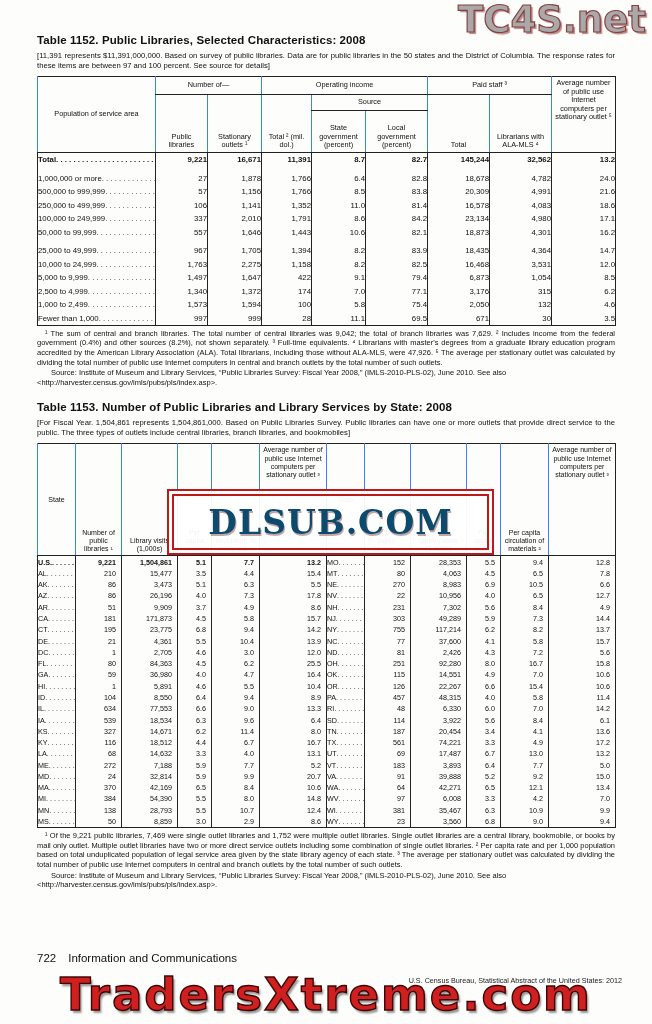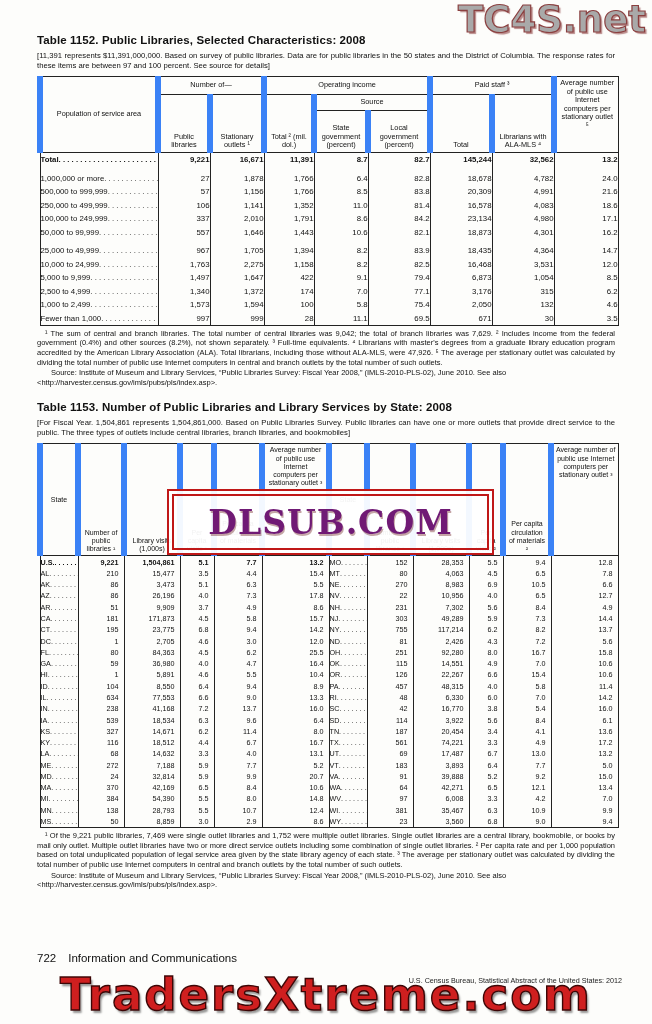--- a/index.html
+++ b/index.html
@@ -2,21 +2,21 @@
 <html><head>
 <meta charset="utf-8">
 <style>
   html,body{margin:0;padding:0;}
   body{width:652px;height:1024px;position:relative;background:#fdfdfb;font-family:"Liberation Sans",sans-serif;color:#111;overflow:hidden;}
   .page{position:absolute;left:37px;top:34px;width:578px;}
   .t-title{font-size:11.5px;font-weight:bold;margin-bottom:5px;letter-spacing:0.1px;}
   .t-title.t2{margin-top:14px;}
   .t-note{font-size:7.7px;line-height:1.3;margin-bottom:5px;text-align:justify;}
   .tbl{border-collapse:collapse;table-layout:fixed;width:578px;border:1px solid #222;}
-  .tbl th{font-weight:normal;text-align:center;font-size:7.3px;line-height:1.18;padding:2px 2px;border-left:6px solid #3b82f6;border-bottom:1px solid #222;}
+  .tbl th{font-weight:normal;text-align:center;font-size:7.3px;line-height:1.18;padding:2px 2px;border-left:1px solid #3b82f6;border-bottom:1px solid #222;}
   .tbl td{border-left:1px solid #222;}
   .vtop{vertical-align:top;margin-top:16px;}
   .vmid{vertical-align:middle;}
   .vbot{vertical-align:bottom;}
   .t1152 thead tr.h1 th{height:13px;}
   .t1152 thead tr.h2 th{height:11px;}
   .t1152 thead tr.h3{height:42px;}
   .t1152 tbody td{font-size:7.8px;padding:2.4px 0 2.1px;}
   .t1152 tr.gap td{height:5px;padding:0;}
   .t1153 thead tr{height:112px;}
@@ -31,21 +31,21 @@
   .t1153 td.num{padding-right:5px;}
   tr.bold td, td.bold, .bold{font-weight:bold;}
   .fnote{font-size:7.5px;line-height:1.28;margin:3px 0 0;text-align:justify;text-indent:8px;}
   .src{font-size:7.5px;line-height:1.28;margin:1px 0 0;text-indent:14px;}
   .page-footer{position:absolute;left:37px;top:952px;font-size:11.5px;color:#111;z-index:5;}
   .page-footer .pg{margin-right:12px;}
   .attribution{position:absolute;right:30px;top:976px;font-size:7.2px;color:#222;z-index:4;text-align:right;}
   .wm-top{position:absolute;top:-2px;right:6px;font-size:37px;font-weight:bold;font-family:"DejaVu Sans",sans-serif;color:#a9a9a9;-webkit-text-stroke:1.2px #8b4040;text-shadow:2px 2px 1px rgba(130,45,45,0.55);z-index:20;}
   .wm-mid-box{position:absolute;left:167px;top:489px;width:327px;height:66px;border:2px solid #c01818;background:rgba(255,255,255,0.94);padding:3px;box-sizing:border-box;z-index:20;}
   .wm-mid-inner{width:100%;height:100%;box-sizing:border-box;border:2px solid #c01818;display:flex;align-items:center;justify-content:center;}
-  .wm-mid-text{font-family:"DejaVu Serif",serif;font-weight:bold;font-size:33px;color:#701a75;letter-spacing:1px;text-shadow:1px 2px 0 rgba(90,0,0,0.35);}
+  .wm-mid-text{font-family:"DejaVu Serif",serif;font-weight:bold;font-size:33px;color:#0c4a6e;letter-spacing:1px;text-shadow:1px 2px 0 rgba(90,0,0,0.35);}
   .wm-bottom{position:absolute;left:50%;top:968px;transform:translateX(-50%);font-size:45px;font-weight:bold;font-family:"DejaVu Sans",sans-serif;color:#cf1f1f;-webkit-text-stroke:1.4px #3c0606;text-shadow:2px 3px 2px rgba(0,0,0,0.4);white-space:nowrap;letter-spacing:2px;z-index:30;}
 </style>
 </head>
 <body>
 
 <div class="page">
 
   <div class="t-title">Table 1152. Public Libraries, Selected Characteristics: 2008</div>
   <div class="t-note">[11,391 represents $11,391,000,000. Based on survey of public libraries. Data are for public libraries in the 50 states and the District of Columbia. The response rates for these items are between 97 and 100 percent. See source for details]</div>
 
@@ -502,20 +502,44 @@
           </td>
           <td class="num">755</td>
           <td class="num">117,214</td>
           <td class="num">6.2</td>
           <td class="num">8.2</td>
           <td class="num">13.7</td>
         </tr>
         <tr>
           <td class="lbl">
             <div class="lblflex">
+              <span class="lt">DE</span>
+              <span class="dots"></span>
+            </div>
+          </td>
+          <td class="num">21</td>
+          <td class="num">4,361</td>
+          <td class="num">5.5</td>
+          <td class="num">10.4</td>
+          <td class="num">13.9</td>
+          <td class="lbl">
+            <div class="lblflex">
+              <span class="lt">NC</span>
+              <span class="dots"></span>
+            </div>
+          </td>
+          <td class="num">77</td>
+          <td class="num">37,600</td>
+          <td class="num">4.1</td>
+          <td class="num">5.8</td>
+          <td class="num">15.7</td>
+        </tr>
+        <tr>
+          <td class="lbl">
+            <div class="lblflex">
               <span class="lt">DC</span>
               <span class="dots"></span>
             </div>
           </td>
           <td class="num">1</td>
           <td class="num">2,705</td>
           <td class="num">4.6</td>
           <td class="num">3.0</td>
           <td class="num">12.0</td>
           <td class="lbl">
@@ -642,44 +666,20 @@
             <div class="lblflex">
               <span class="lt">RI</span>
               <span class="dots"></span>
             </div>
           </td>
           <td class="num">48</td>
           <td class="num">6,330</td>
           <td class="num">6.0</td>
           <td class="num">7.0</td>
           <td class="num">14.2</td>
-        </tr>
-        <tr>
-          <td class="lbl">
-            <div class="lblflex">
-              <span class="lt">IN</span>
-              <span class="dots"></span>
-            </div>
-          </td>
-          <td class="num">238</td>
-          <td class="num">41,168</td>
-          <td class="num">7.2</td>
-          <td class="num">13.7</td>
-          <td class="num">16.0</td>
-          <td class="lbl">
-            <div class="lblflex">
-              <span class="lt">SC</span>
-              <span class="dots"></span>
-            </div>
-          </td>
-          <td class="num">42</td>
-          <td class="num">16,770</td>
-          <td class="num">3.8</td>
-          <td class="num">5.4</td>
-          <td class="num">16.0</td>
         </tr>
         <tr>
           <td class="lbl">
             <div class="lblflex">
               <span class="lt">IA</span>
               <span class="dots"></span>
             </div>
           </td>
           <td class="num">539</td>
           <td class="num">18,534</td>

